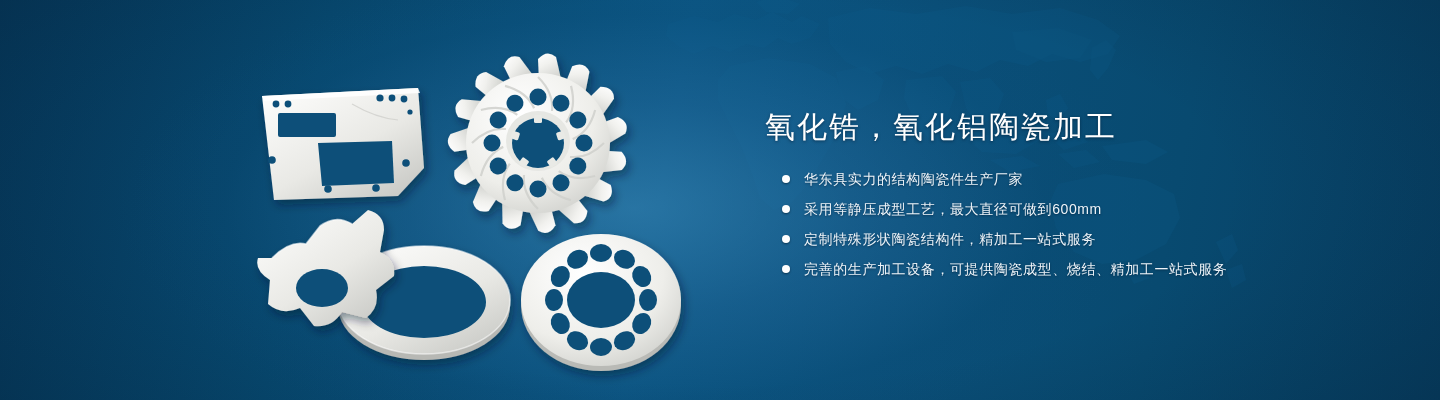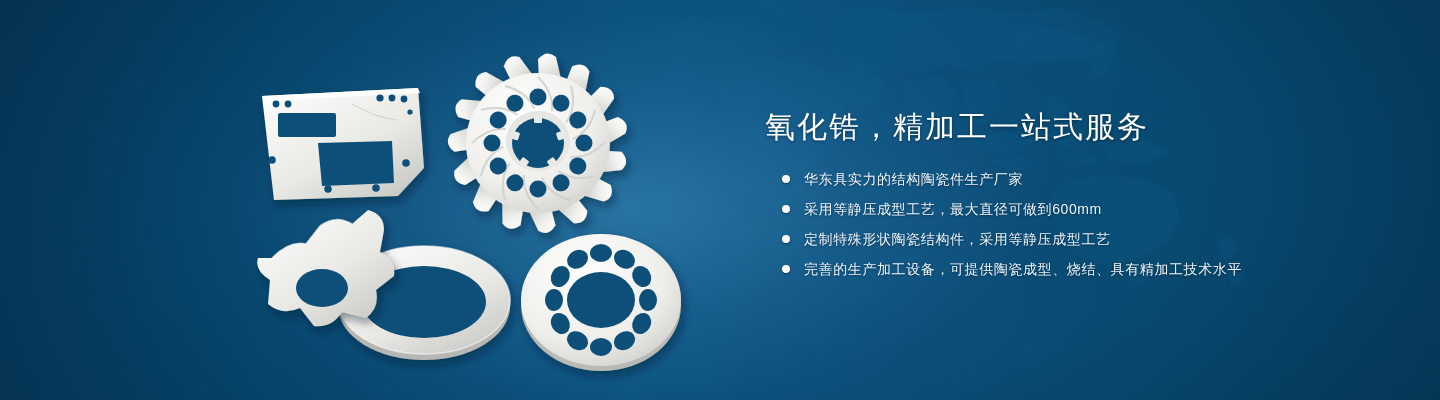--- a/index.html
+++ b/index.html
@@ -244,34 +244,34 @@
           <ellipse cx="0" cy="-47" rx="11" ry="9" transform="rotate(240)"></ellipse>
           <ellipse cx="0" cy="-47" rx="11" ry="9" transform="rotate(270)"></ellipse>
           <ellipse cx="0" cy="-47" rx="11" ry="9" transform="rotate(300)"></ellipse>
           <ellipse cx="0" cy="-47" rx="11" ry="9" transform="rotate(330)"></ellipse>
         </g>
       </g>
     </svg>
   </div>
 
   <div class="copy">
-    <h1 class="headline">氧化锆，精加工一站式服务</h1>
+    <h1 class="headline">氧化锆，氧化铝陶瓷加工</h1>
     <ul class="bullets">
       <li class="bullet">
         <span class="dot"></span>
         <span class="btext">华东具实力的结构陶瓷件生产厂家</span>
       </li>
       <li class="bullet">
         <span class="dot"></span>
         <span class="btext">采用等静压成型工艺，最大直径可做到600mm</span>
       </li>
       <li class="bullet">
         <span class="dot"></span>
-        <span class="btext">定制特殊形状陶瓷结构件，采用等静压成型工艺</span>
-      </li>
-      <li class="bullet">
-        <span class="dot"></span>
-        <span class="btext">完善的生产加工设备，可提供陶瓷成型、烧结、具有精加工技术水平</span>
+        <span class="btext">定制特殊形状陶瓷结构件，精加工一站式服务</span>
+      </li>
+      <li class="bullet">
+        <span class="dot"></span>
+        <span class="btext">完善的生产加工设备，可提供陶瓷成型、烧结、精加工一站式服务</span>
       </li>
     </ul>
   </div>
 
 </div>
 
 </body></html>

